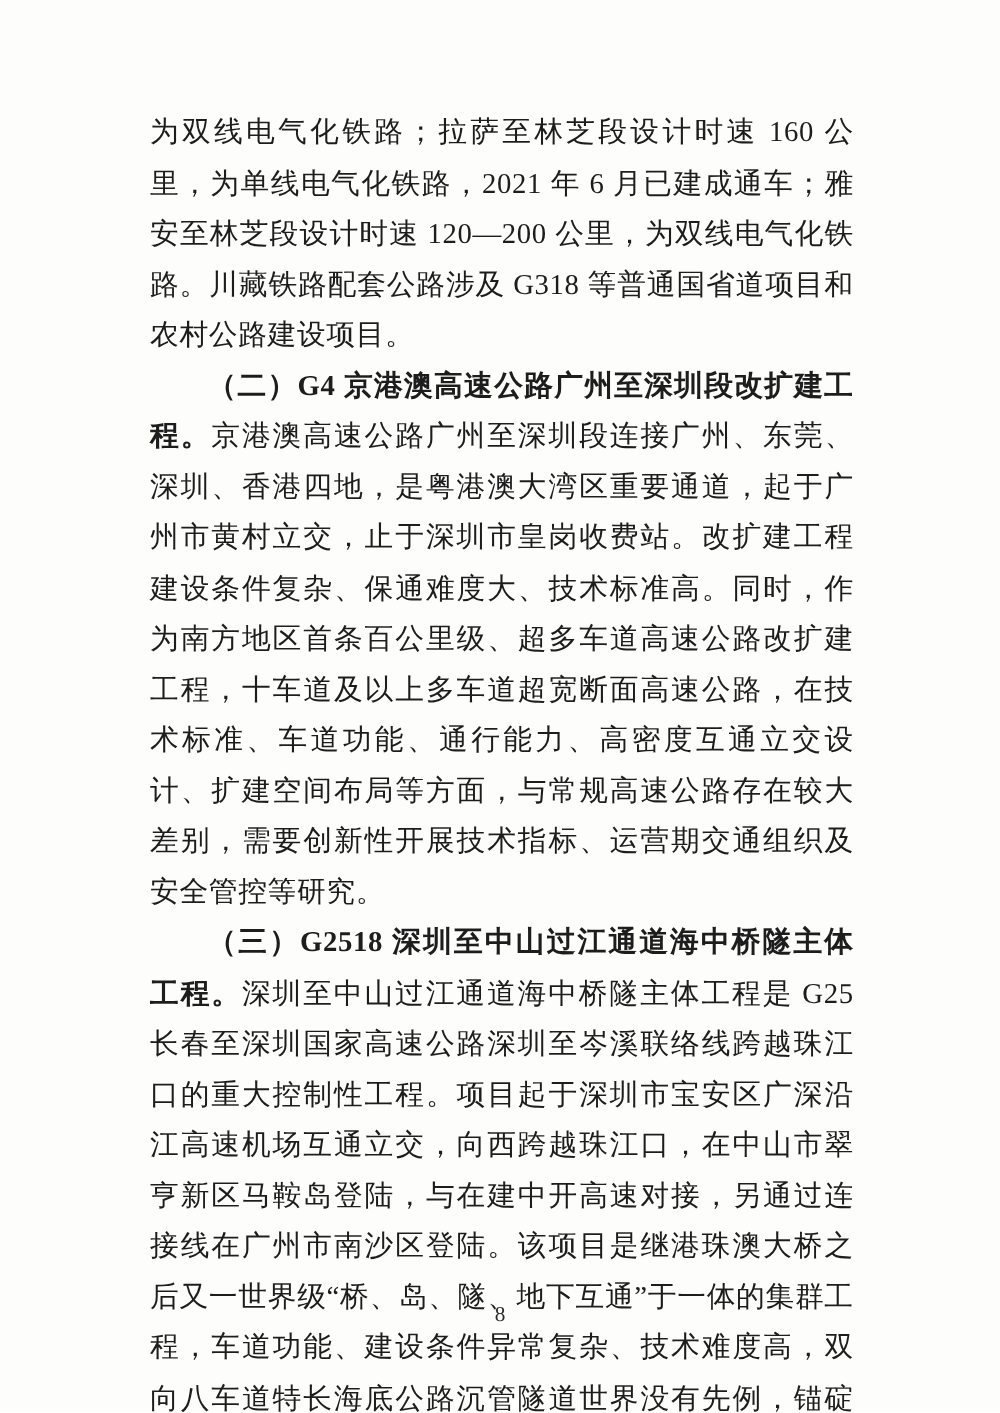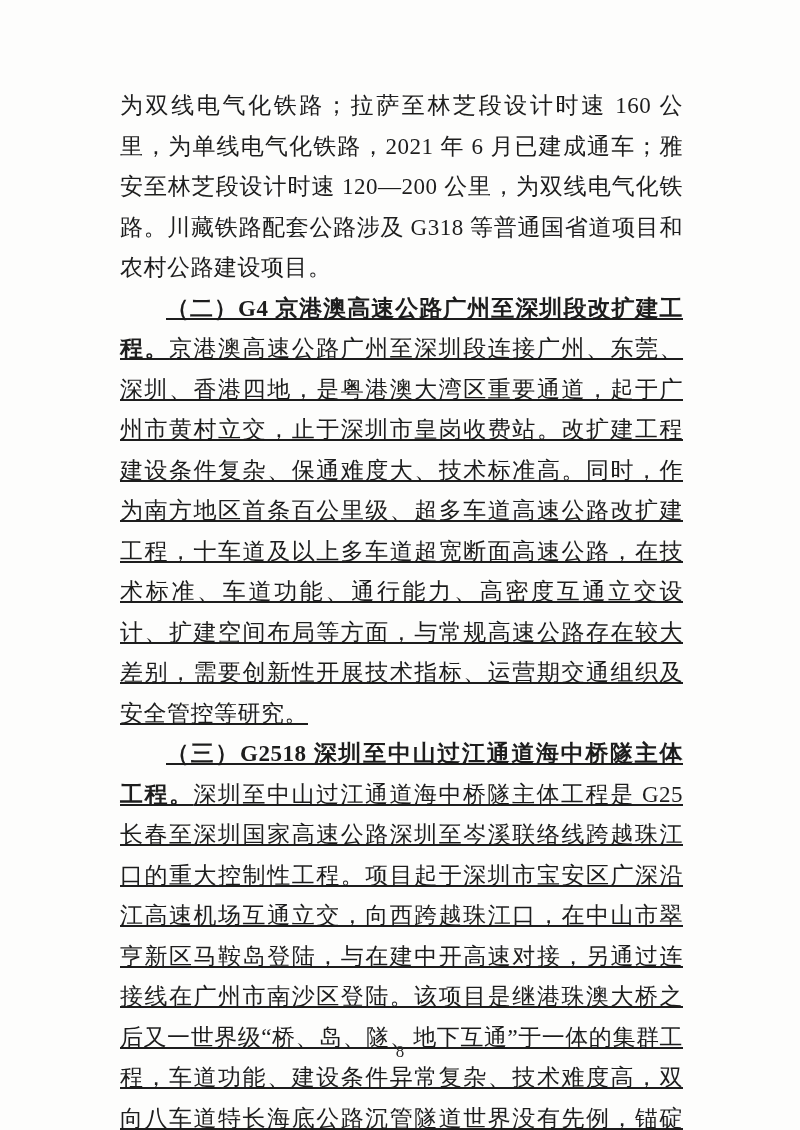--- a/index.html
+++ b/index.html
@@ -27,21 +27,20 @@
     text-align: justify;
     text-justify: inter-ideograph;
     letter-spacing: 0.5px;
   }
   .content p {
     margin: 0;
     padding: 0;
   }
   .para-indent {
     text-indent: 2em;
-    text-decoration: underline;
   }
   .heading-run {
     font-weight: bold;
   }
   .page-footer {
     position: absolute;
     left: 0;
     top: 1040px;
     width: 800px;
     text-align: center;

